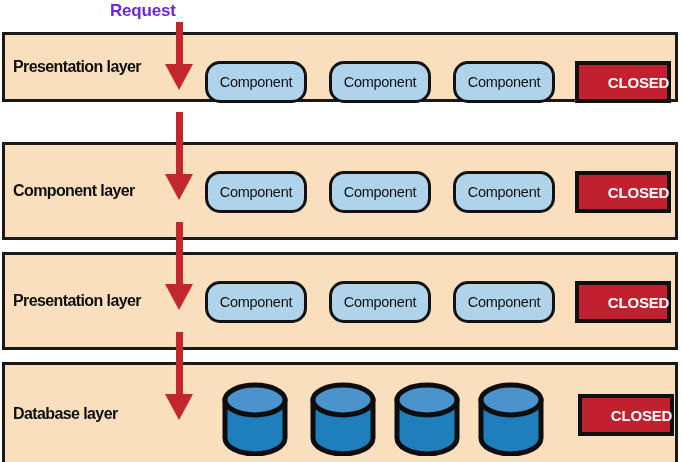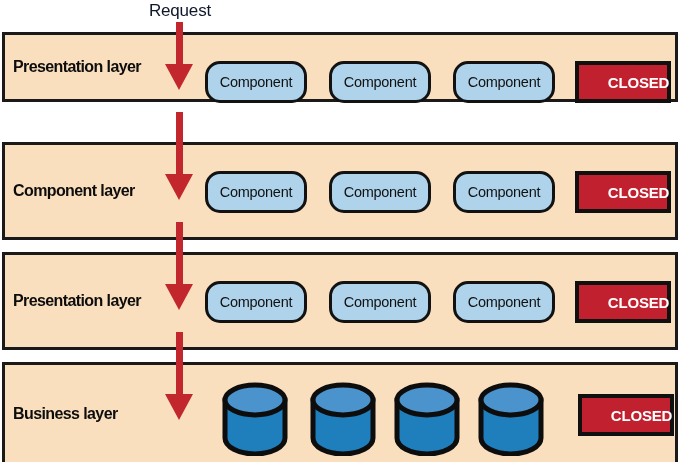--- a/index.html
+++ b/index.html
@@ -4,22 +4,22 @@
 <style>
   html,body{margin:0;padding:0;background:#ffffff;}
   body{
     width:682px;height:462px;position:relative;overflow:hidden;
     font-family:"Liberation Sans","DejaVu Sans",sans-serif;
   }
   #stage{position:absolute;left:0;top:0;width:682px;height:462px;background:#ffffff;}
 
   
   .request-label{
-    position:absolute;left:110px;top:1px;width:140px;text-align:center;
-    font-size:17px;font-weight:normal;color:#0f172a;letter-spacing:-0.2px;
+    position:absolute;left:110px;top:1px;width:140px;
+    font-size:17px;font-weight:bold;color:#6d28d9;letter-spacing:-0.2px;
     white-space:nowrap;
   }
   .arrow-seg{position:absolute;}
   .arrow-shaft{position:absolute;width:7px;background:#c1272d;left:0;top:0;}
   .arrow-head{
     position:absolute;left:-11px;width:0;height:0;
     border-left:14px solid transparent;border-right:14px solid transparent;
     border-top:26px solid #c1272d;
   }
 
@@ -89,21 +89,21 @@
     <div class="band-label">Presentation layer</div>
 
     <div class="component" style="left:200px;top:26px;">Component</div>
     <div class="component" style="left:324px;top:26px;">Component</div>
     <div class="component" style="left:448px;top:26px;">Component</div>
 
     <div class="closed" style="left:570px;top:26px;">CLOSED</div>
   </div>
 
   <div class="band" style="top:362px;height:104px;">
-    <div class="band-label">Business layer</div>
+    <div class="band-label">Database layer</div>
 
     <div class="cylinder" style="left:216px;top:17px;">
       <svg viewBox="0 0 68 74">
         <path d="M4 18 L4 56 A30 16 0 0 0 64 56 L64 18 Z" fill="#1f7fbd" stroke="#0d0d0d" stroke-width="5"></path>
         <ellipse cx="34" cy="18" rx="30" ry="15" fill="#4a93cc" stroke="#0d0d0d" stroke-width="5"></ellipse>
       </svg>
     </div>
     <div class="cylinder" style="left:304px;top:17px;">
       <svg viewBox="0 0 68 74">
         <path d="M4 18 L4 56 A30 16 0 0 0 64 56 L64 18 Z" fill="#1f7fbd" stroke="#0d0d0d" stroke-width="5"></path>

